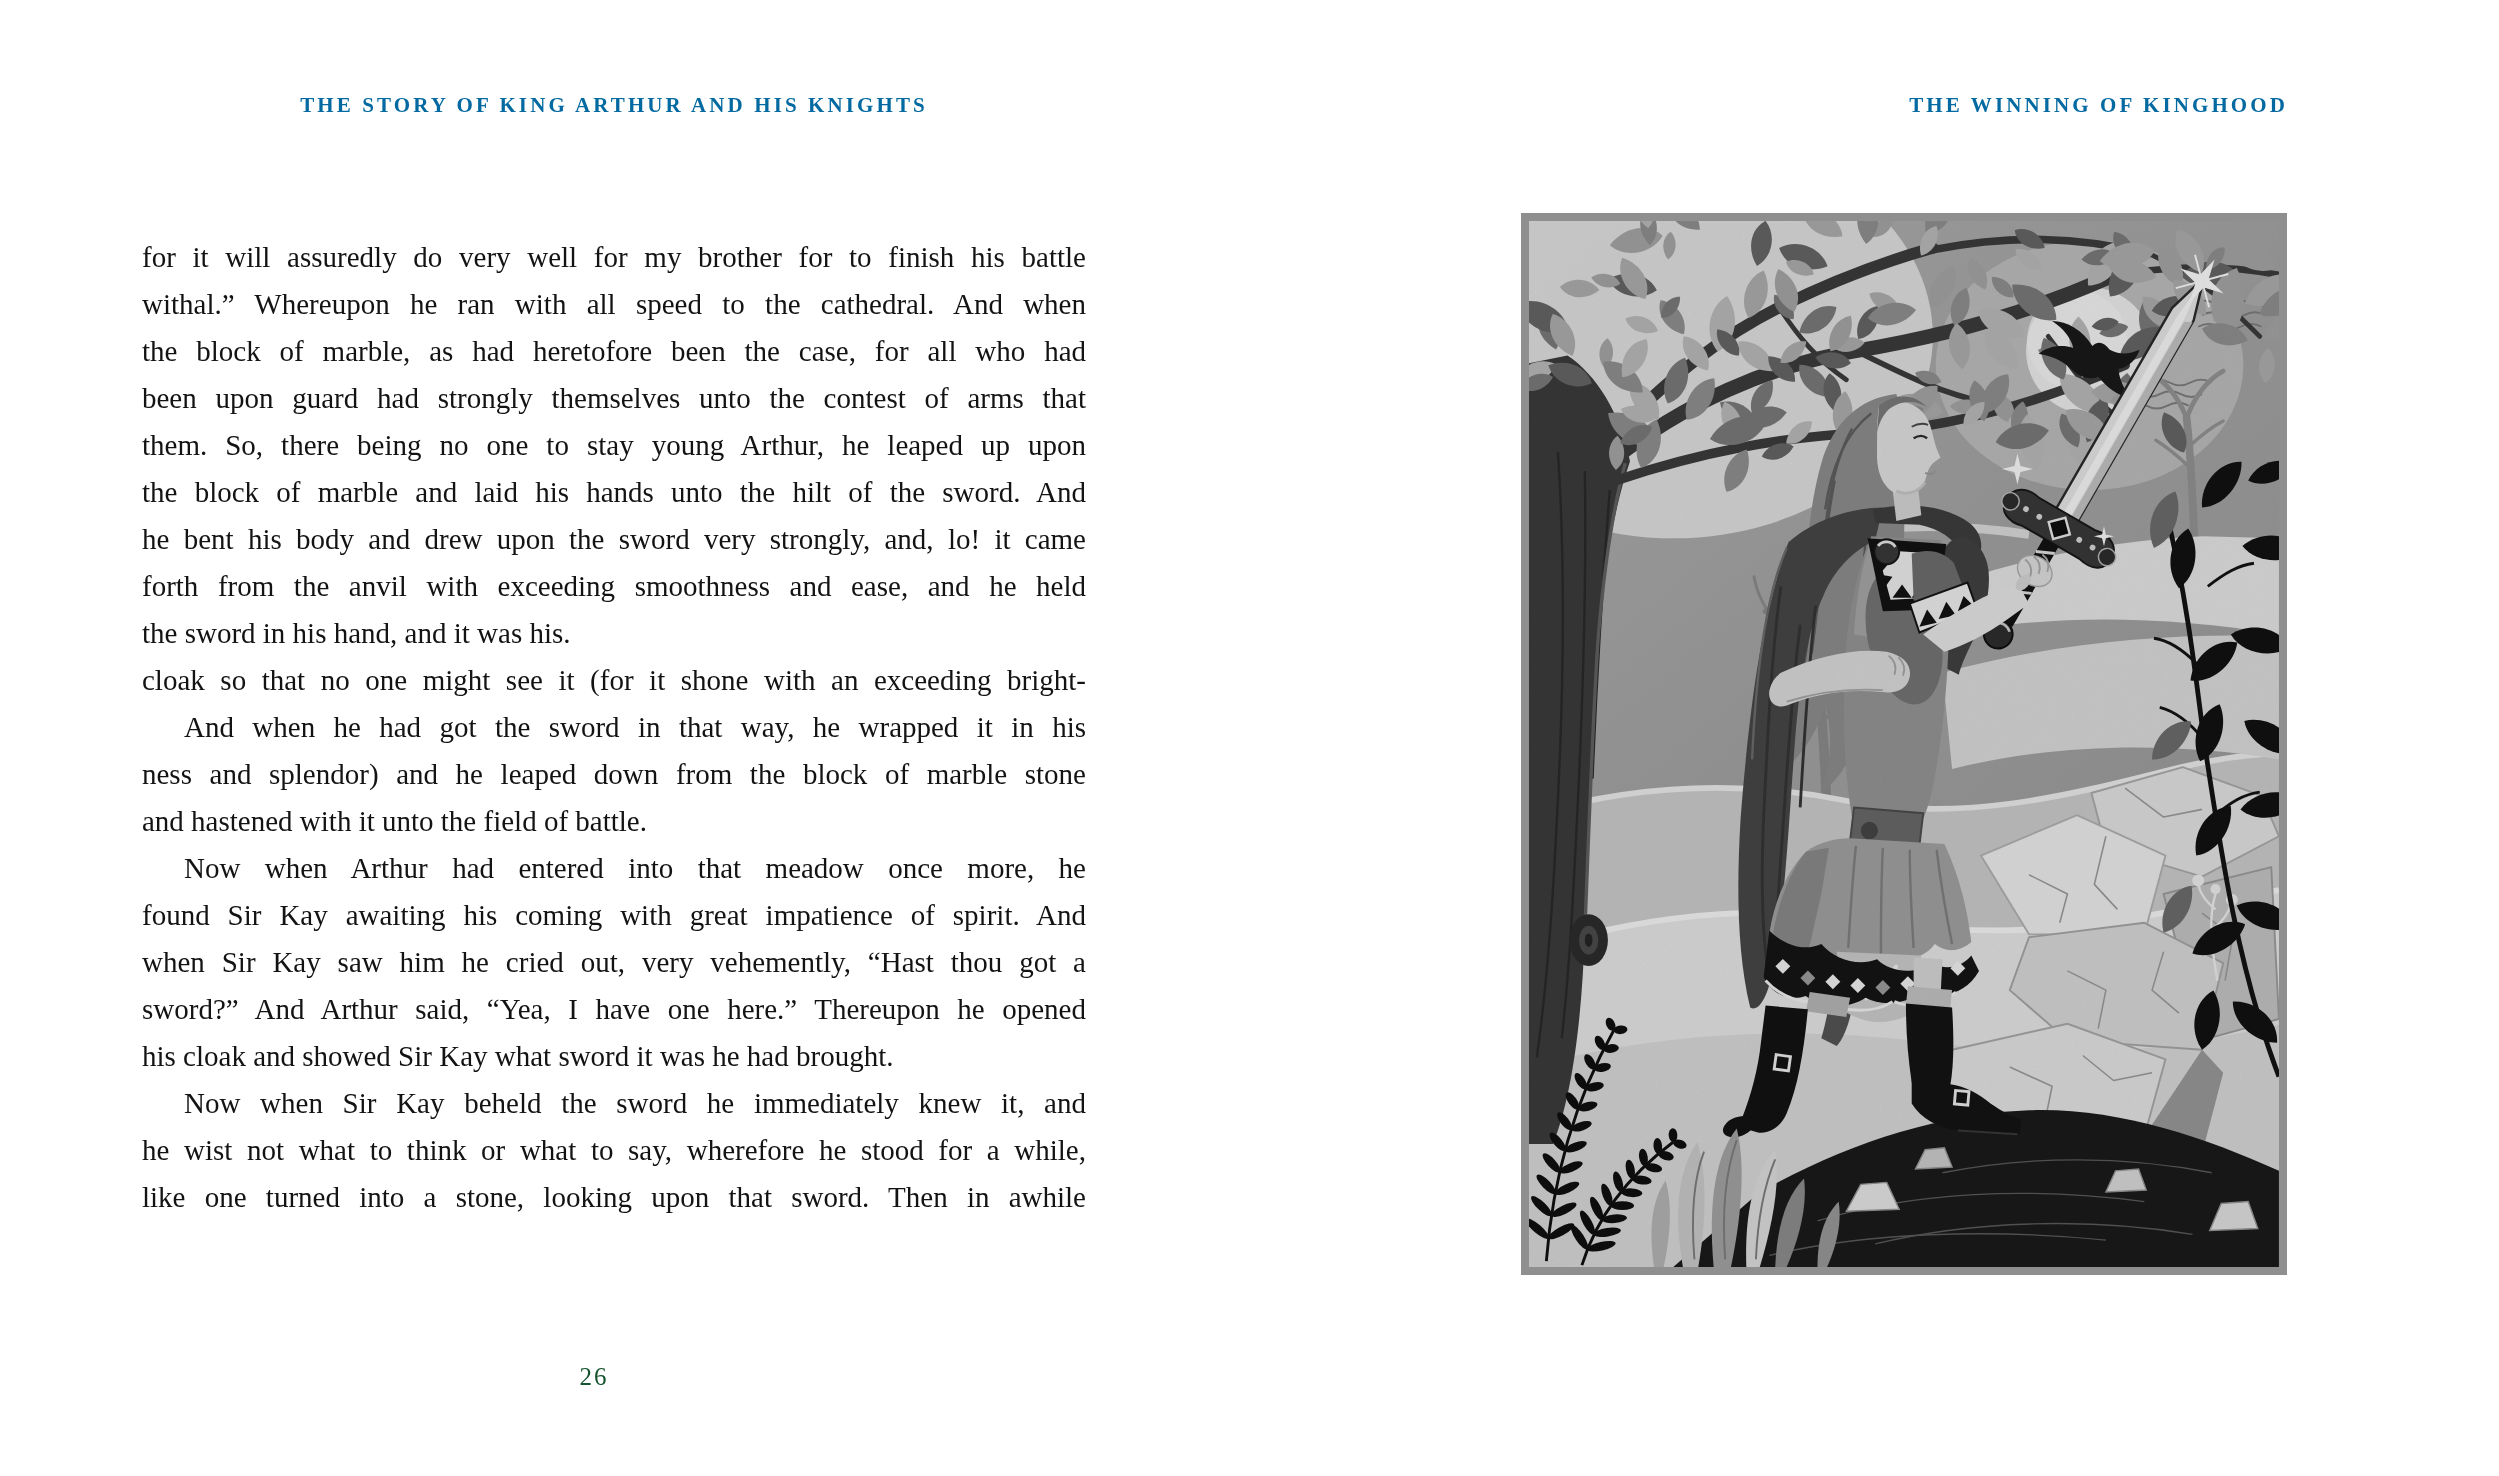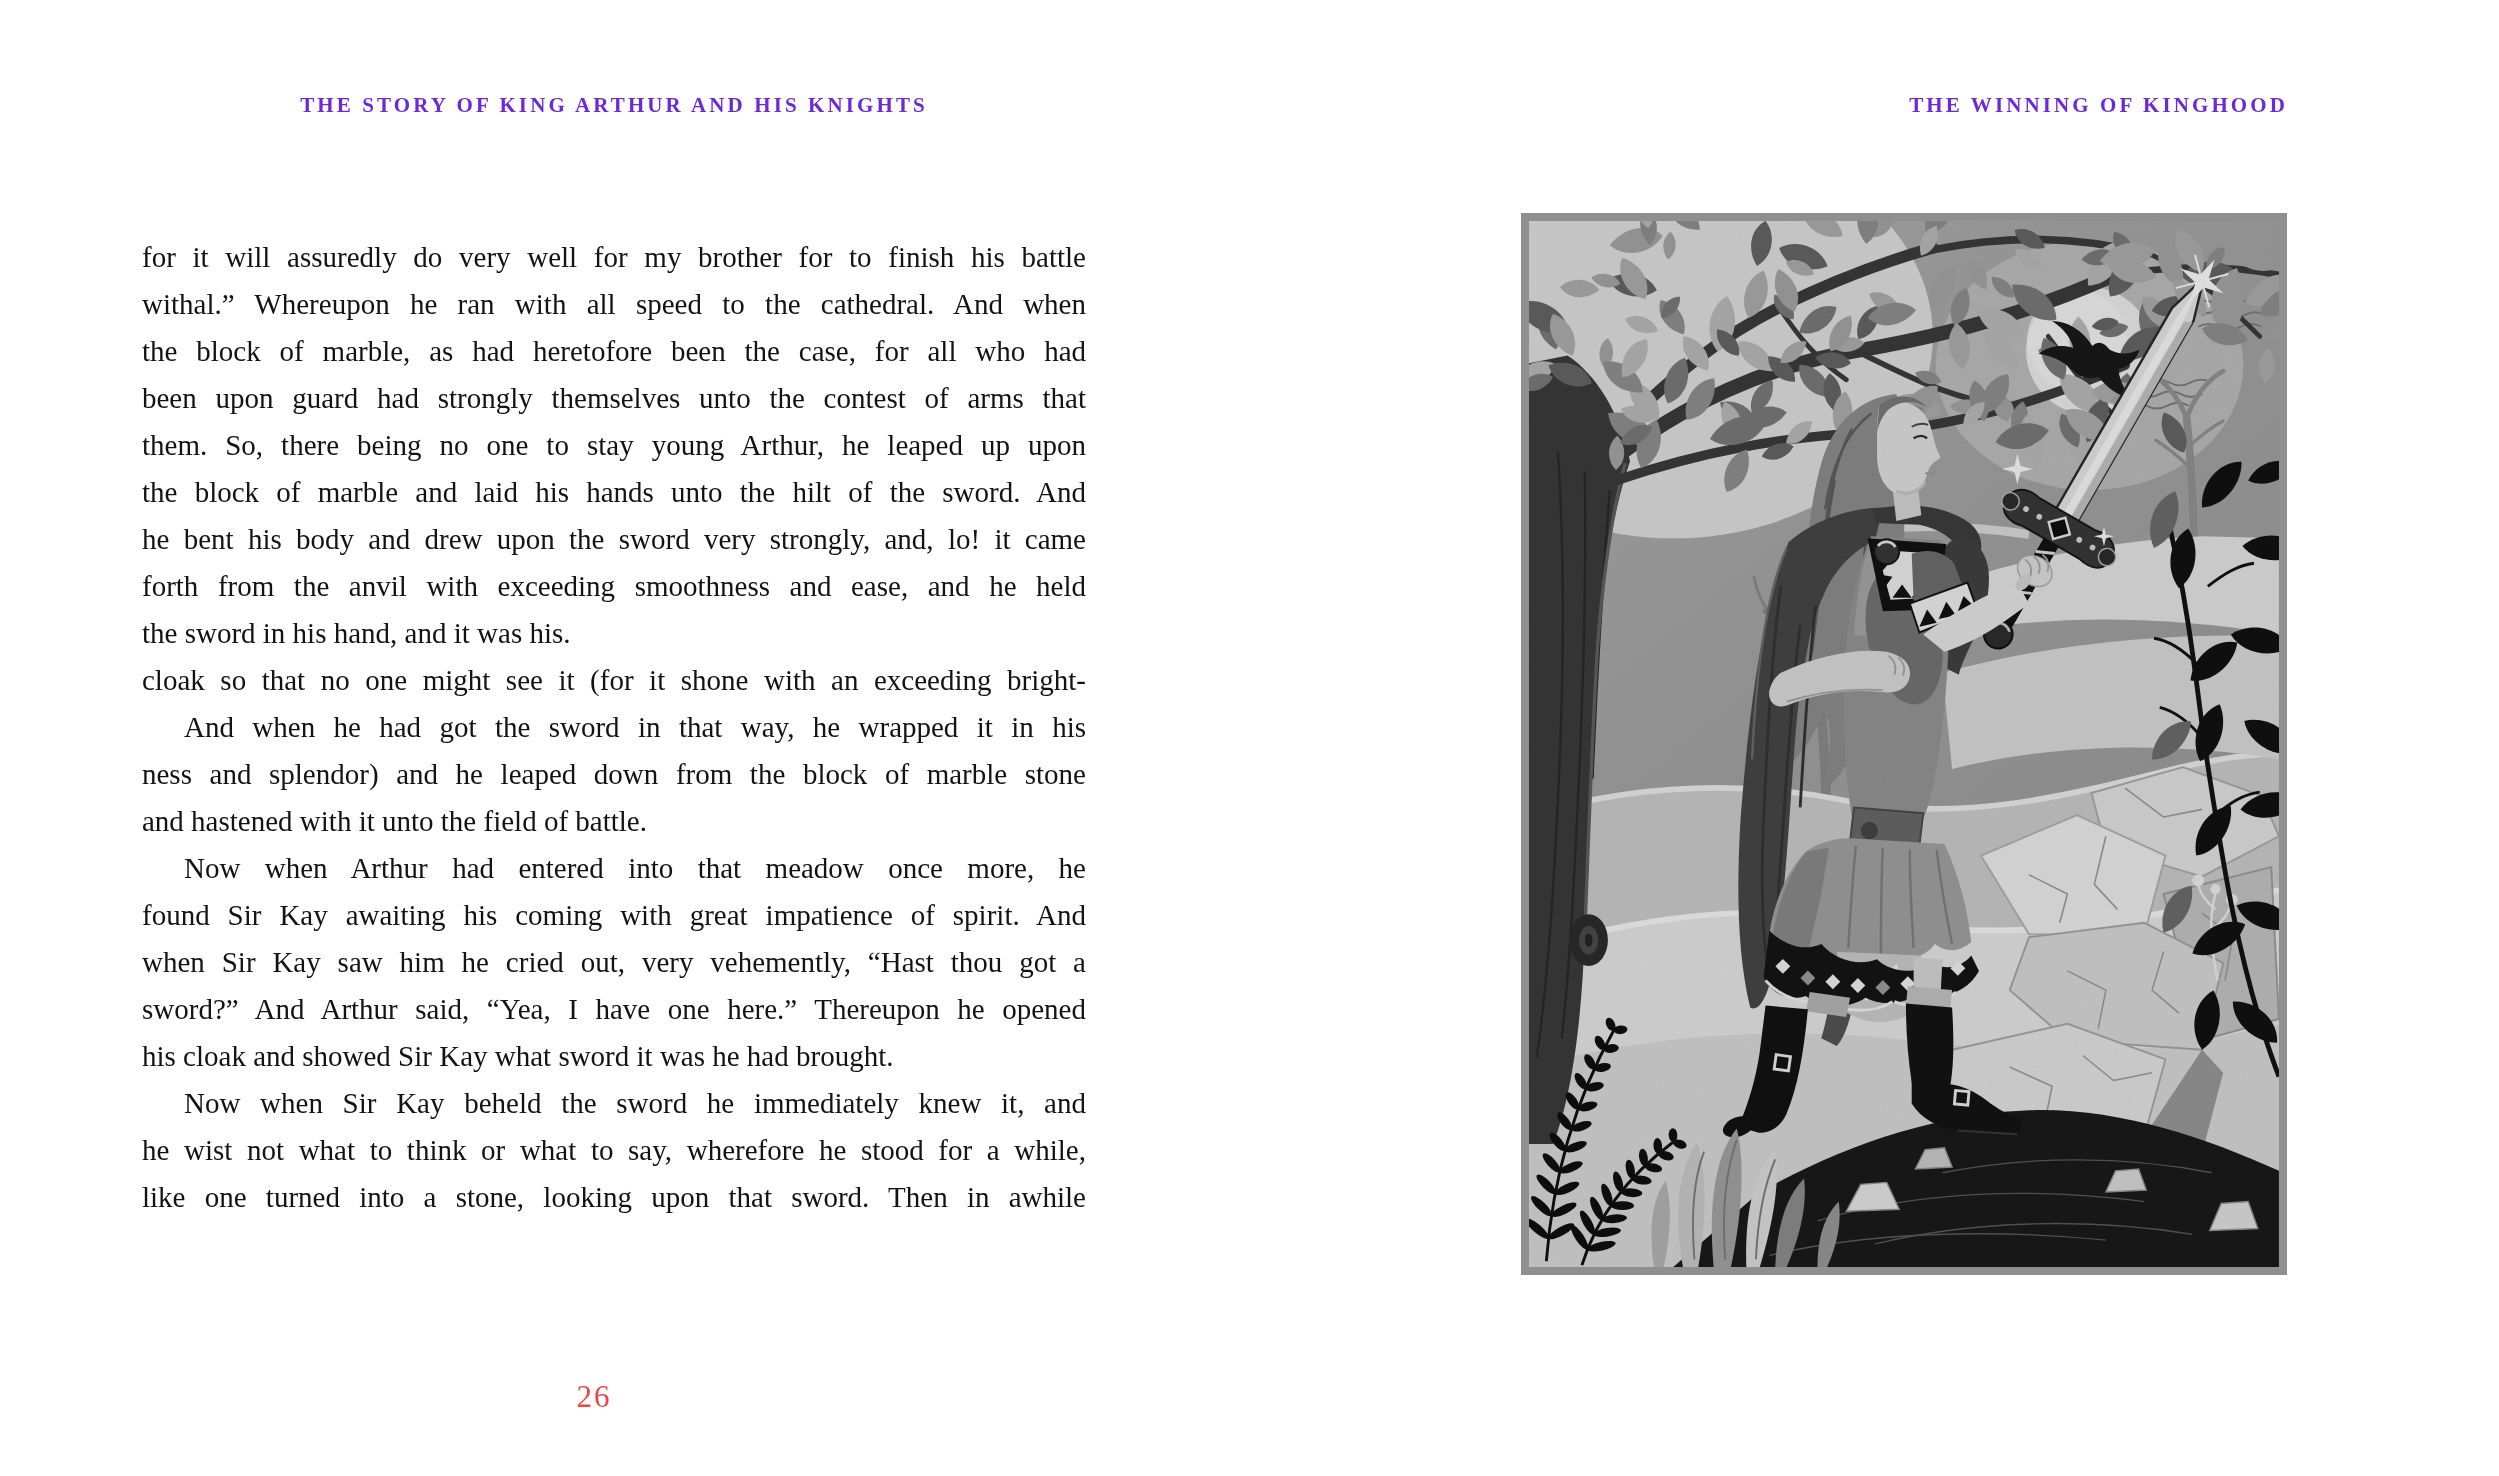--- a/index.html
+++ b/index.html
@@ -1,27 +1,27 @@
 <!DOCTYPE html>
 <html><head>
 <meta charset="utf-8">
 <style>
   html,body{margin:0;padding:0;background:#ffffff;}
   .canvas{position:relative;width:2500px;height:1477px;background:#ffffff;overflow:hidden;
           font-family:"Liberation Serif", serif;color:#141414;}
   .running-header{position:absolute;top:93px;font-size:21px;font-weight:bold;letter-spacing:3.1px;
-                  color:#6d28d9;text-align:center;white-space:nowrap;}
+                  color:#0369a1;text-align:center;white-space:nowrap;}
   .rh-left{left:142px;width:944px;}
   .rh-right{left:1521px;width:767px;text-align:right;}
   .body-text{position:absolute;left:142px;top:204px;width:944px;font-size:29px;color:#131313;margin-top:30px;}
   .line{height:47px;line-height:47px;text-align:justify;text-align-last:justify;overflow:visible;white-space:nowrap0;}
   .line.end{text-align-last:left;}
   .line.ind{text-indent:42px;}
   .page-number{position:absolute;left:125px;width:938px;top:1363px;text-align:center;
-               font-size:31px;letter-spacing:1.9px;color:#ef4444;margin-top:16px;}
+               font-size:25px;letter-spacing:1.9px;color:#14532d;}
   .illustration-frame{position:absolute;left:1521px;top:213px;width:750px;height:1046px;
                       border:8.7px solid #8f8f8f;background:#a8a8a8;}
   .illustration-frame svg{display:block;}
 </style>
 </head>
 <body>
 
 <div class="canvas">
 
   <div class="running-header rh-left">THE STORY OF KING ARTHUR AND HIS KNIGHTS</div>

